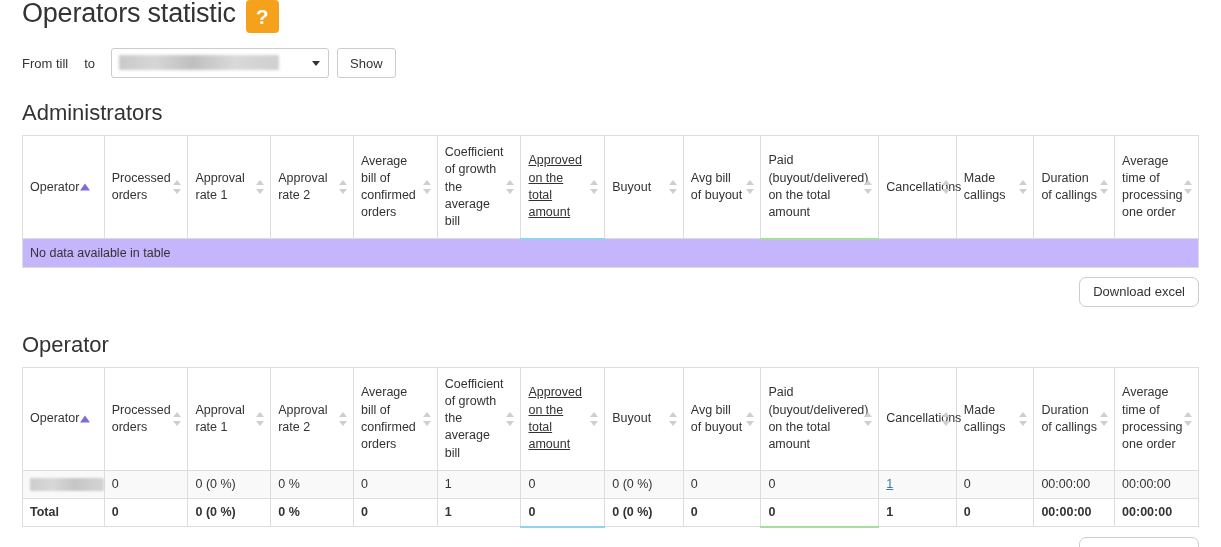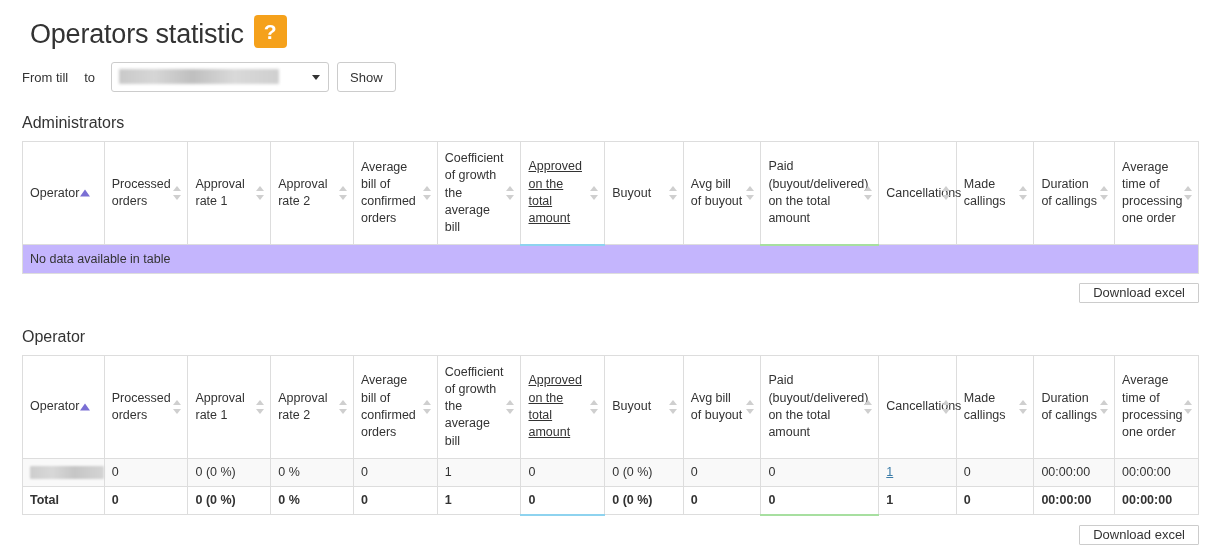--- a/index.html
+++ b/index.html
@@ -13,24 +13,22 @@
     font-family: "Liberation Sans", sans-serif;
     font-size: 13px;
     color: #333333;
     -webkit-font-smoothing: antialiased;
   }
   .page { padding: 0 22px; width: 1221px; }
 
   
   .page-head {
     display: flex;
-    align-items: flex-end;
-    padding-top: 6px;
+    align-items: flex-start;
     height: 48px;
-    margin-left: 8px;
   }
   .page-title {
     font-size: 27px;
     font-weight: 400;
     color: #333333;
     line-height: 1;
     letter-spacing: -0.2px;
   }
   .help-badge {
     display: inline-flex;
@@ -45,21 +43,20 @@
     font-weight: 700;
     line-height: 1;
     cursor: pointer;
     user-select: none;
   }
 
   
   .filter-bar {
     display: flex;
     align-items: center;
-    margin-top: 14px;
     height: 30px;
   }
   .filter-label {
     font-size: 13px;
     color: #333333;
     margin-right: 8px;
     white-space: nowrap;
   }
   .filter-label.mid { margin-left: 8px; text-align: center; }
   .txt-input {
@@ -113,21 +110,21 @@
     border-radius: 3px;
     background: #ffffff;
     font-family: "Liberation Sans", sans-serif;
     font-size: 13px;
     color: #333333;
     cursor: pointer;
   }
 
   
   .section-title {
-    font-size: 16px;
+    font-size: 22px;
     font-weight: 400;
     color: #333333;
     margin: 22px 0 9px 0;
   }
   .section-title.second { margin-top: 25px; }
 
   
   table.stat {
     width: 1177px;
     border-collapse: collapse;
@@ -226,24 +223,24 @@
   }
 
   
   .dl-row {
     width: 1177px;
     display: flex;
     justify-content: flex-end;
     margin-top: 9px;
   }
   .dl-btn {
-    height: 20px;
+    height: 30px;
     padding: 0 13px;
     border: 1px solid #cccccc;
-    border-radius: 1px;
+    border-radius: 7px;
     background: #ffffff;
     font-family: "Liberation Sans", sans-serif;
     font-size: 13px;
     color: #333333;
     cursor: pointer;
   }
 </style>
 </head>
 <body>
 

